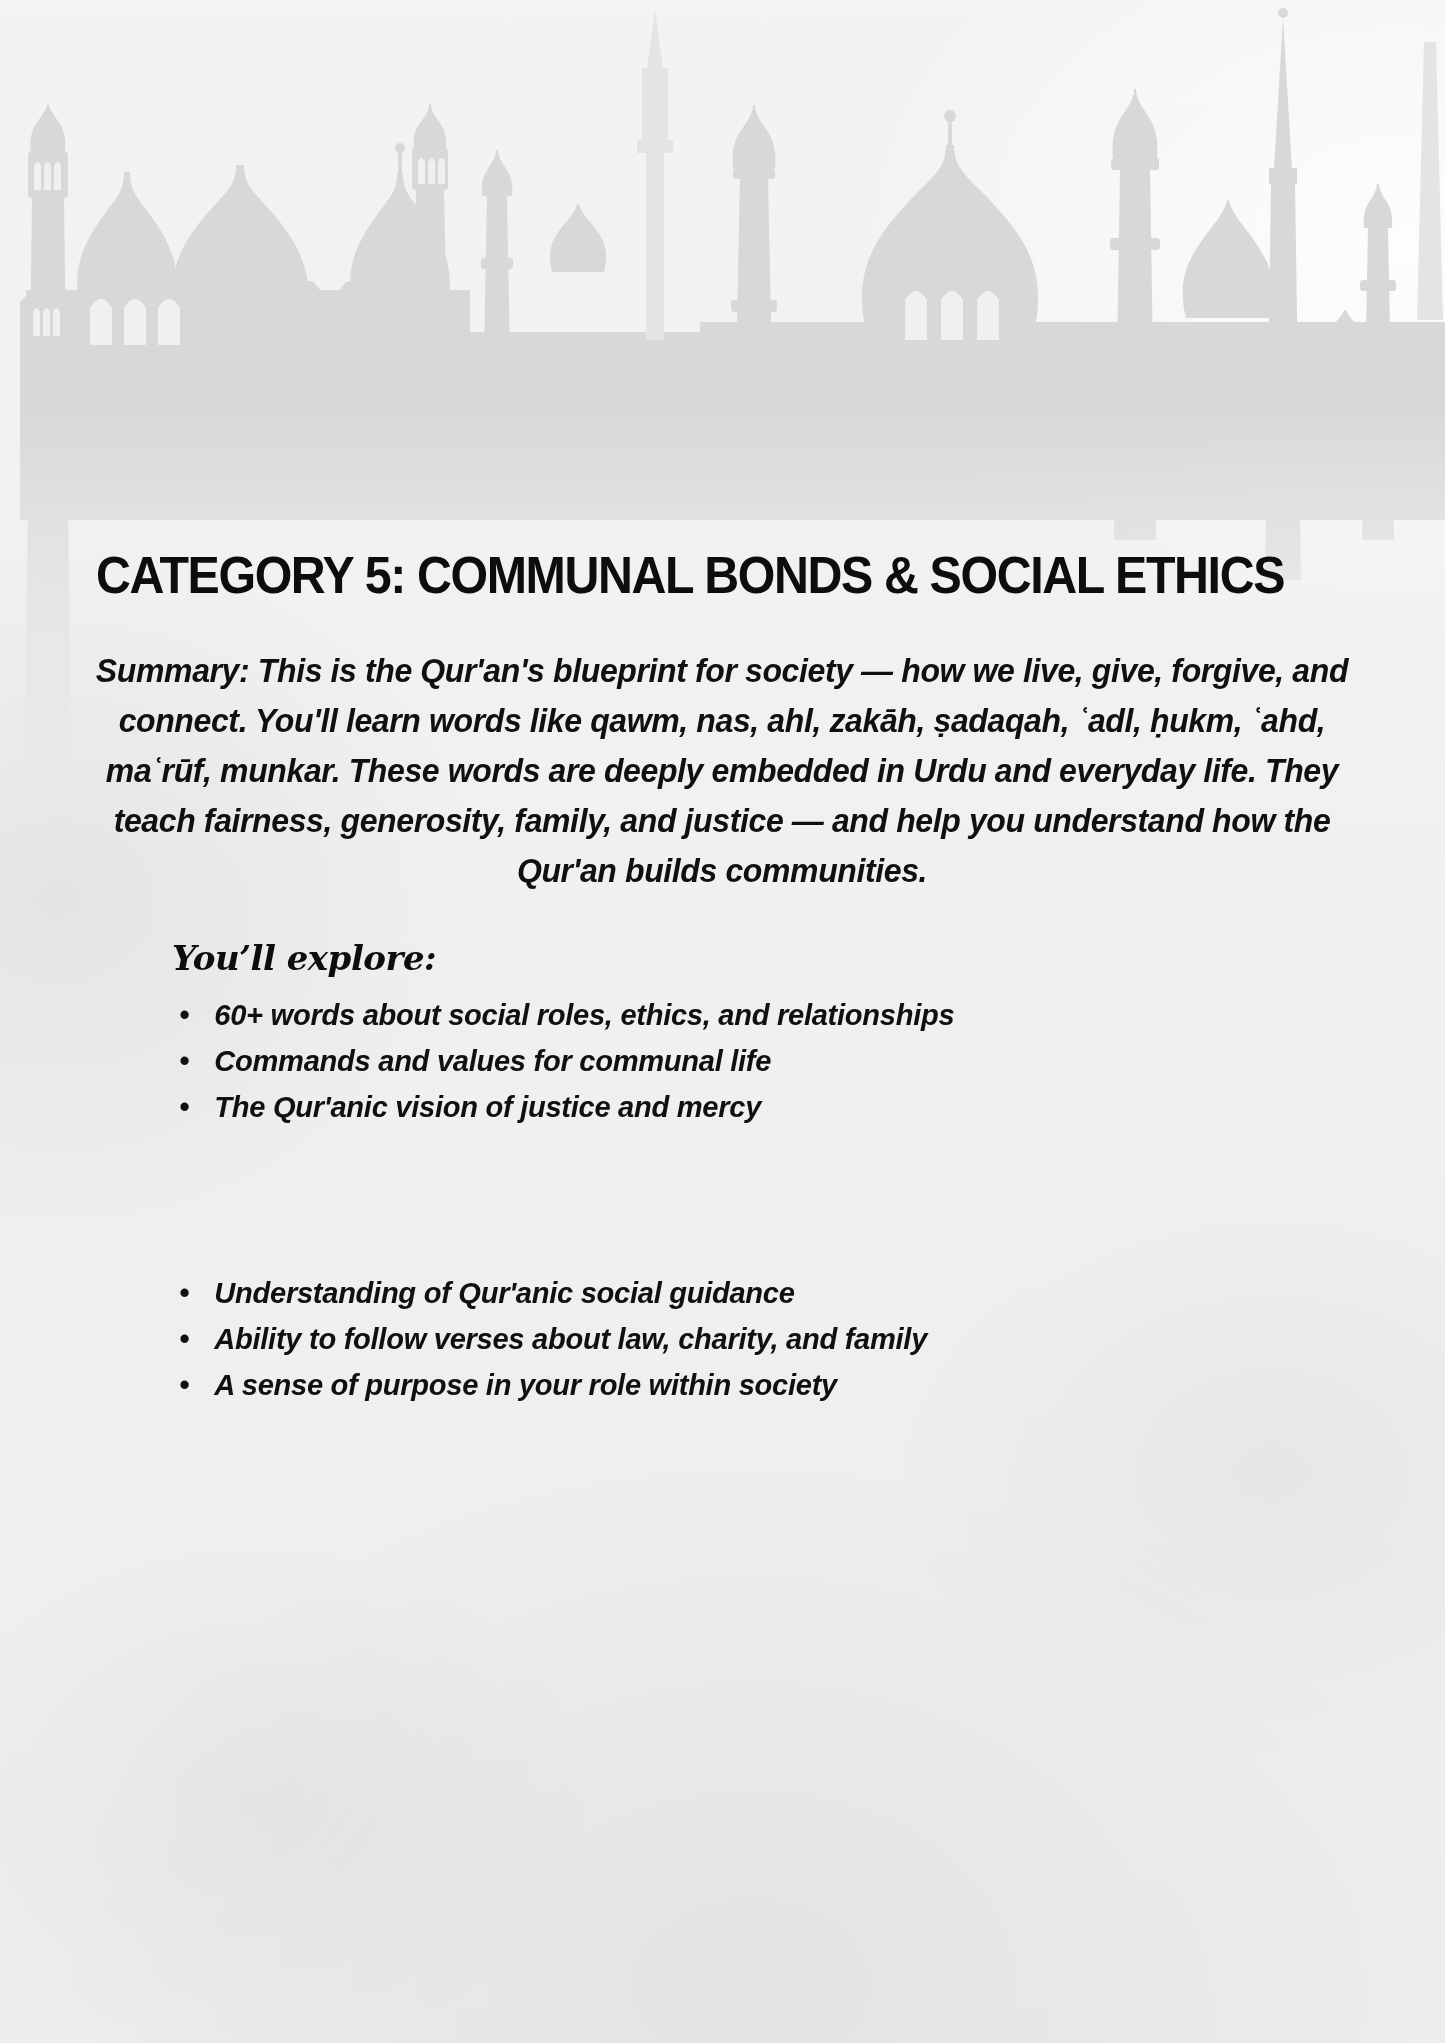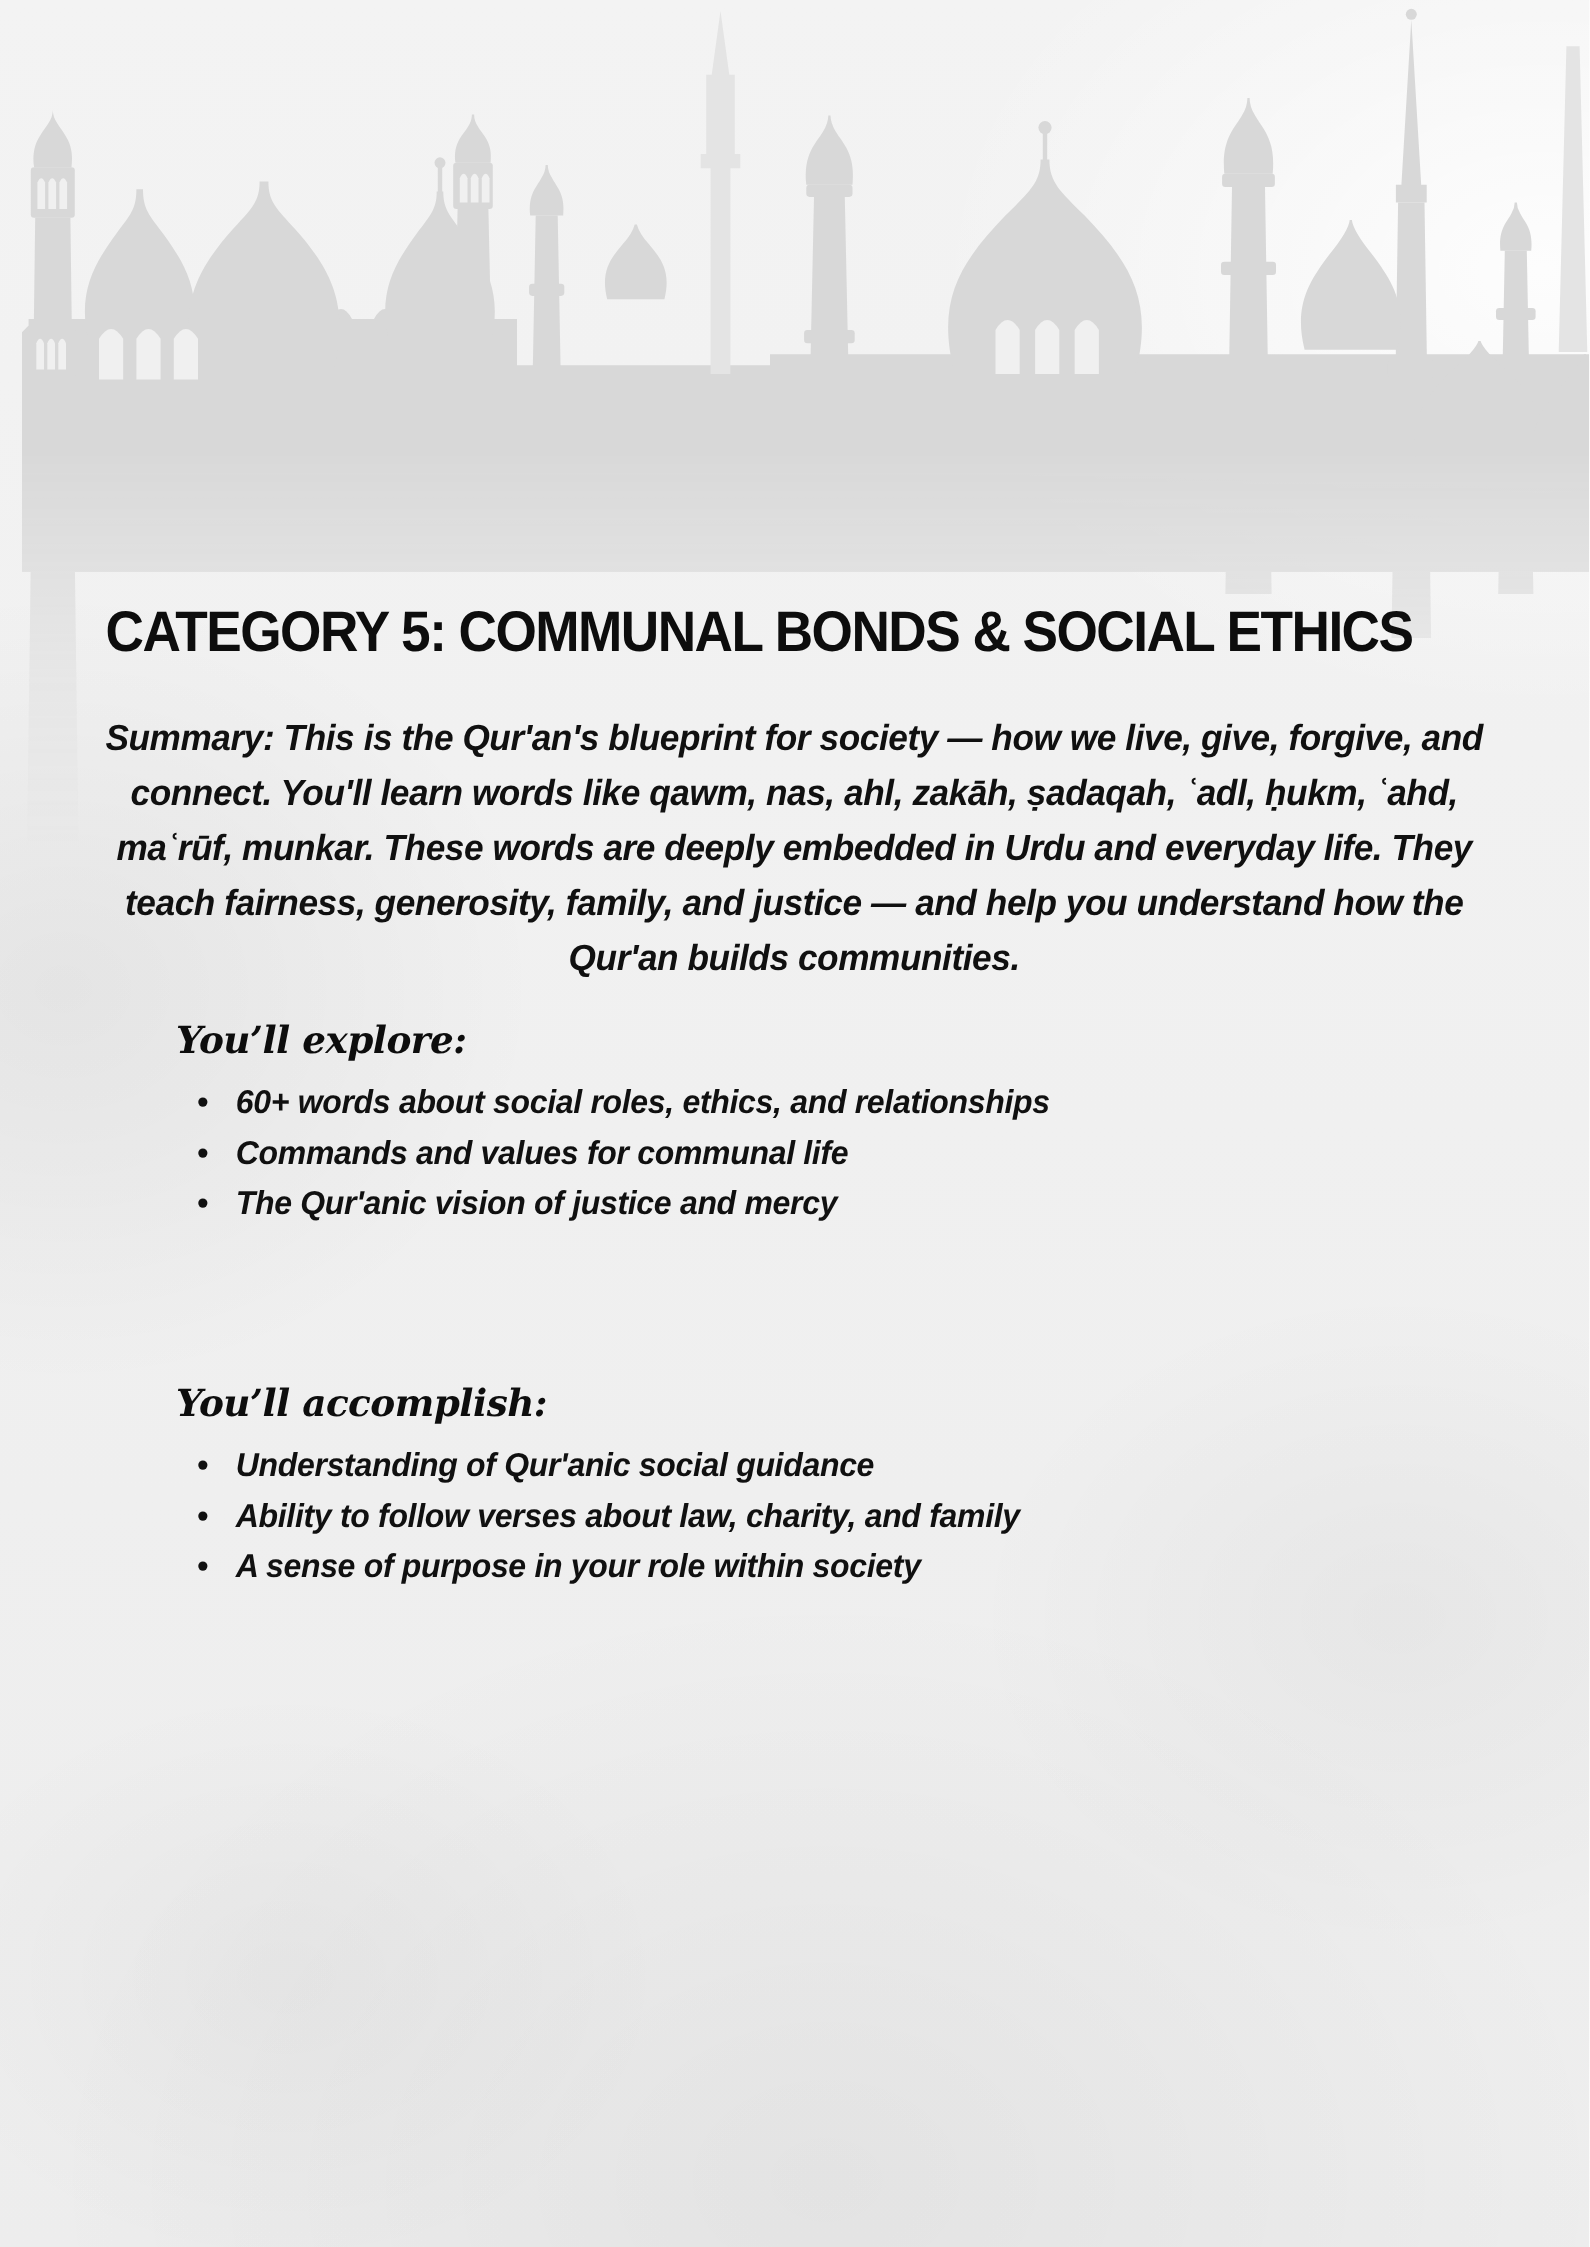--- a/index.html
+++ b/index.html
@@ -79,21 +79,21 @@
     transform-origin: 50% 0;
     color: #101010;
   }
 
   
   .section { position: absolute; left: 160px; }
   .section-explore    { top: 926px; }
   .section-accomplish { top: 1256px; }
 
   .section h2 {
-    margin: 0;
+    margin: 12px;
     font-family: "DejaVu Serif", serif;
     font-weight: bold;
     font-style: italic;
     font-size: 34px;
     letter-spacing: -0.5px;
     color: #0d0d0d;
   }
   .section ul {
     list-style: none;
     margin: 14px 0 0 0;
@@ -238,21 +238,20 @@
         <span>Commands and values for communal life</span>
       </li>
       <li>
         <span class="bullet">•</span>
         <span>The Qur'anic vision of justice and mercy</span>
       </li>
     </ul>
   </div>
 
   <div class="section section-accomplish">
-    <h2>You’ll accomplish:</h2>
     <ul>
       <li>
         <span class="bullet">•</span>
         <span>Understanding of Qur'anic social guidance</span>
       </li>
       <li>
         <span class="bullet">•</span>
         <span>Ability to follow verses about law, charity, and family</span>
       </li>
       <li>

